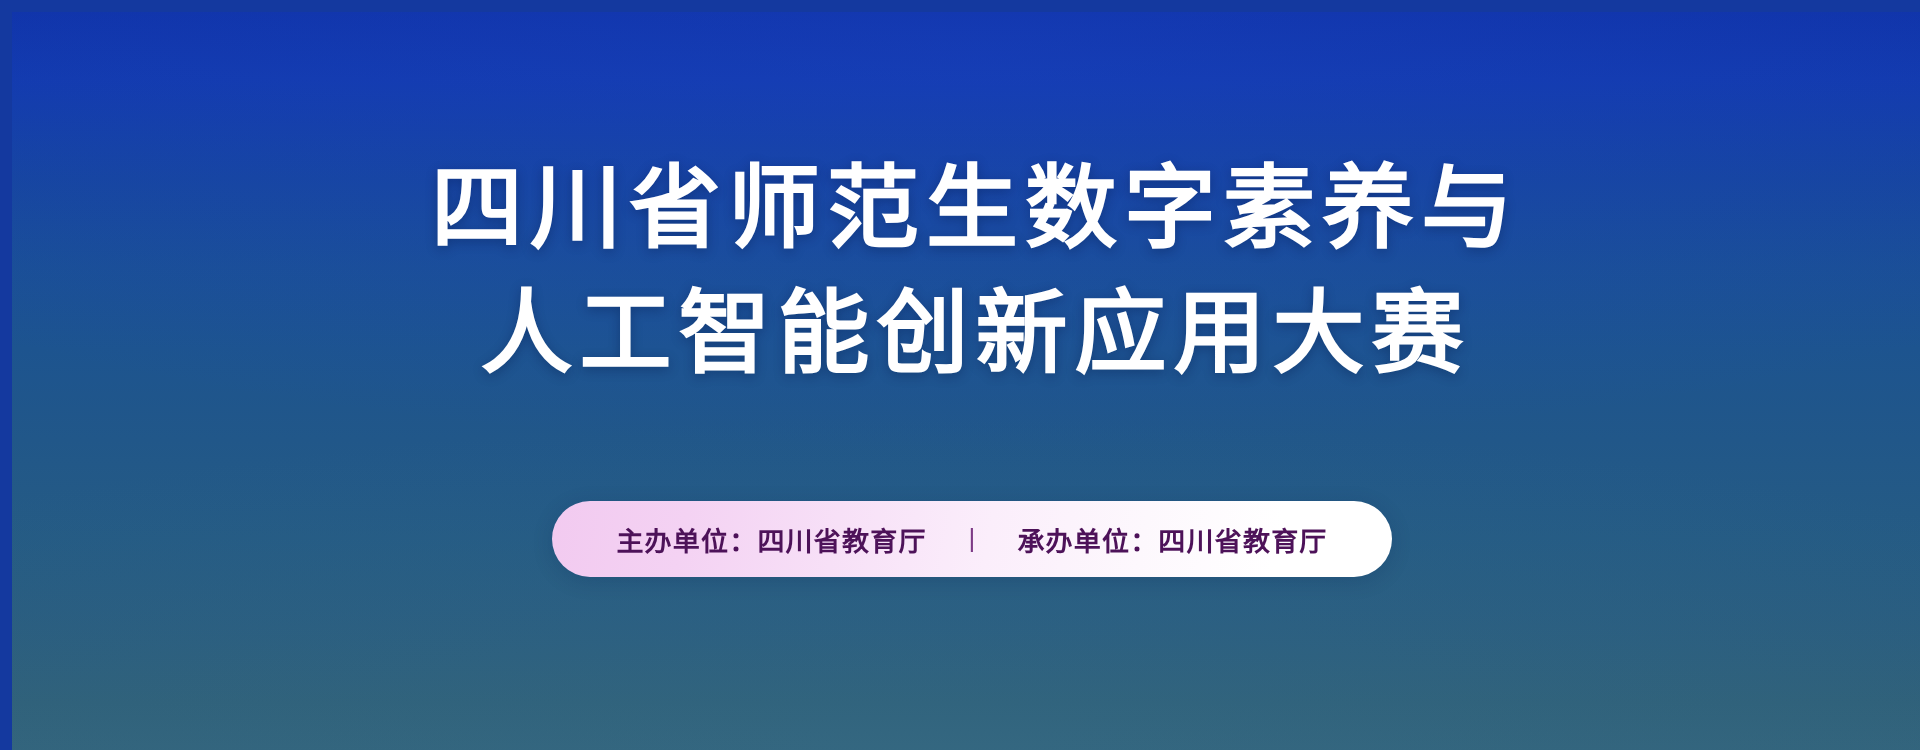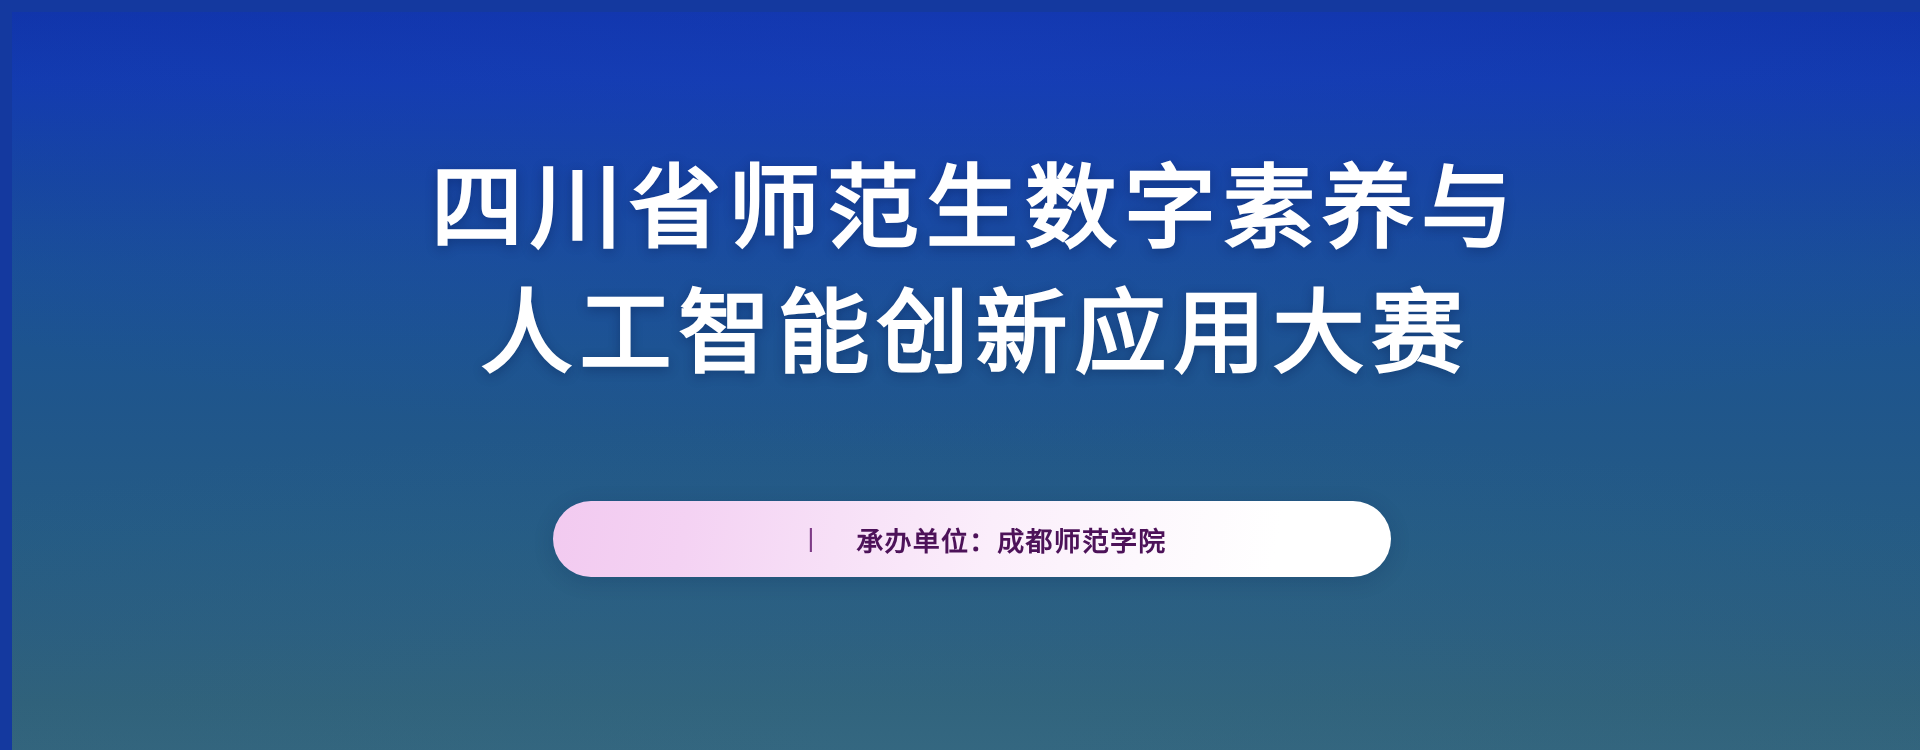--- a/index.html
+++ b/index.html
@@ -137,19 +137,20 @@
 
   <div class="content">
 
     <div class="title-block">
       <span class="title-line line-1">四川省师范生数字素养与</span>
       <span class="title-line line-2">人工智能创新应用大赛</span>
     </div>
 
     <div class="pill-wrap">
       <div class="pill">
+        <span class="pill-text">主办单位：四川省教育厅</span>
         <span class="pill-sep">|</span>
-        <span class="pill-text">承办单位：成都师范学院</span>
+        <span class="pill-text">承办单位：四川省教育厅</span>
       </div>
     </div>
 
   </div>
 </div>
 
 </body></html>

